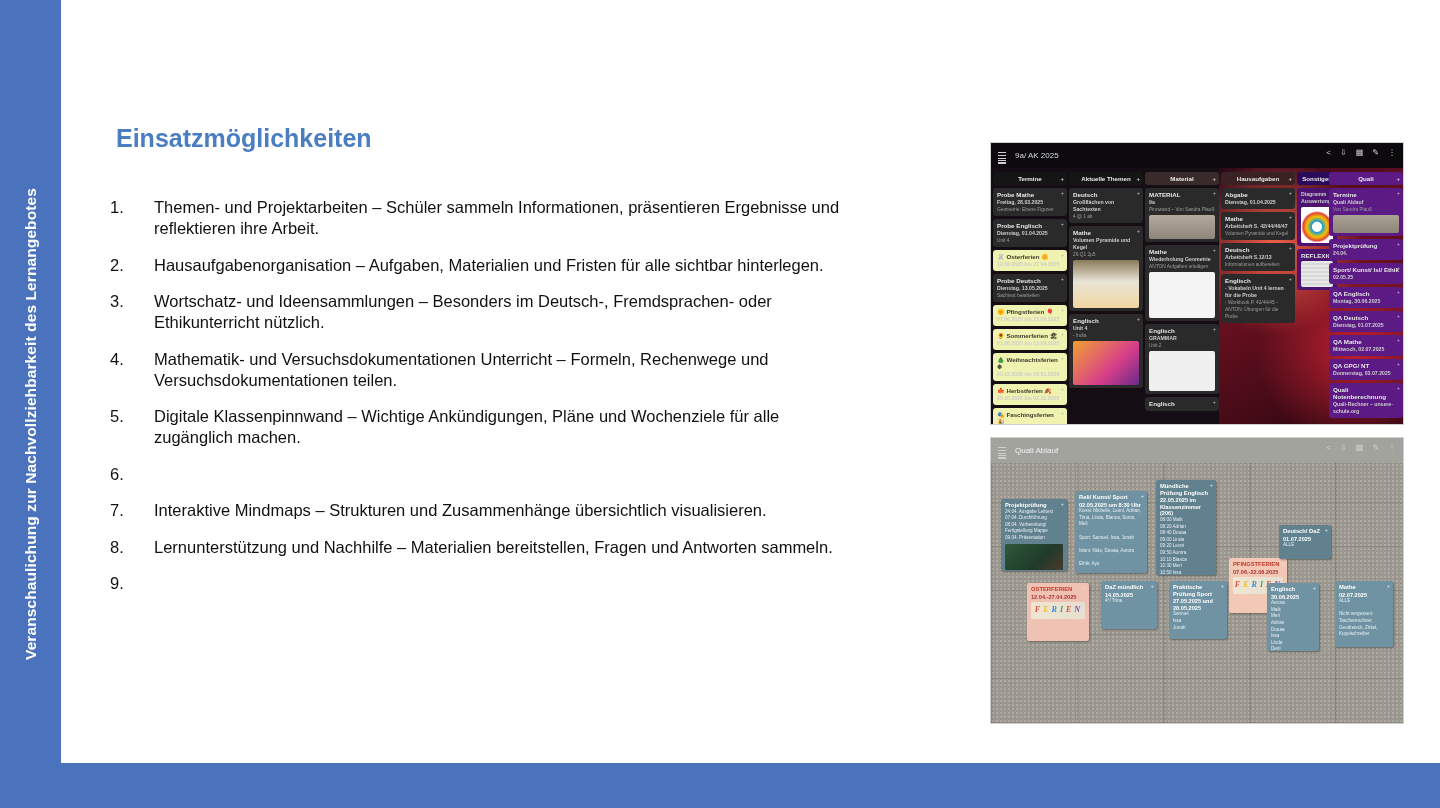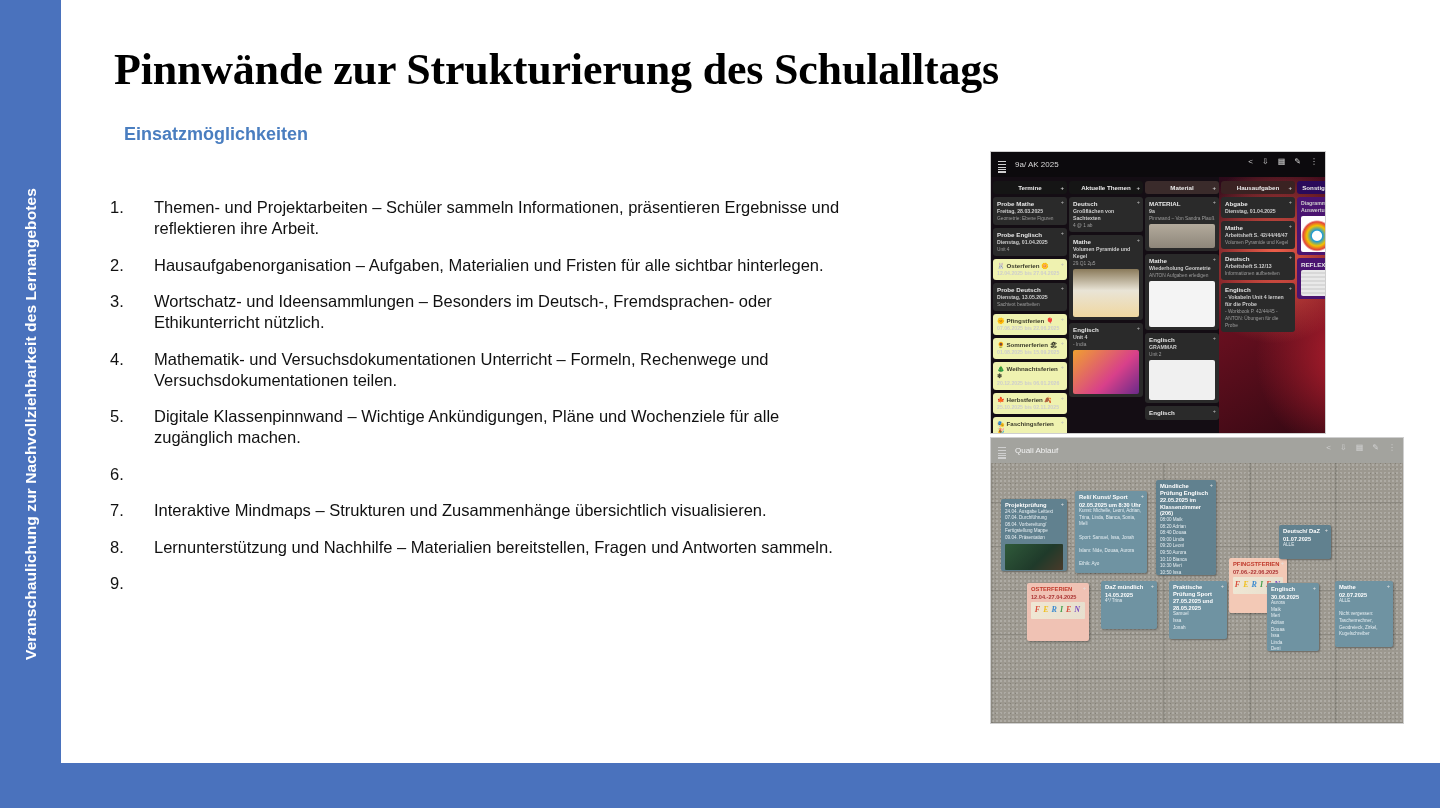--- a/index.html
+++ b/index.html
@@ -45,22 +45,22 @@
   
   .title {
     position: absolute; left: 114px; top: 44px;
     font-family: "Liberation Serif", "DejaVu Serif", serif;
     font-weight: bold;
     font-size: 44px;
     color: #000000;
     letter-spacing: -0.2px;
   }
   .subtitle {
-    position: absolute; left: 124px; top: 124px;
-    font-size: 18px;
+    position: absolute; left: 116px; top: 124px;
+    font-size: 25px;
     font-weight: bold;
     color: #4a7ec0;
   }
 
   
   .list {
     position: absolute; left: 110px; top: 197px; width: 730px;
   }
   .li { display: flex; margin-bottom: 15.5px; }
   .li-num {
@@ -70,21 +70,21 @@
   .li-txt {
     font-size: 16.5px; color: #111; line-height: 21px;
   }
 
   
   .board {
     position: absolute;
     overflow: hidden;
     border: 1px solid #cfcfcf;
   }
-  #board-top { left: 990px; top: 151px; width: 336px; height: 283px; background:#120c12; }
+  #board-top { left: 990px; top: 142px; width: 414px; height: 283px; background:#120c12; }
   #board-bottom { left: 990px; top: 437px; width: 414px; height: 287px; background:#9a9a96; }
 
   .bb-bar {
     position: relative; height: 25px; width: 100%;
     display: flex; align-items: center;
     font-size: 7.5px; color: #d8d8d8;
   }
   #board-top .bb-bar { background: #0c0a0d; }
   #board-bottom .bb-bar { background: #a3a39e; color:#f2f2f2; }
   .bb-ham { margin-left: 7px; margin-right: 9px; line-height: 0; }
@@ -172,21 +172,20 @@
 <div id="slide">
 
   <div class="white-panel"></div>
   <div class="blue-left"></div>
   <div class="blue-bottom"></div>
 
   <div class="side-label">
     <span>Veranschaulichung zur Nachvollziehbarkeit des Lernangebotes</span>
   </div>
 
-  <div class="title">Pinnwände zur Strukturierung des Schulalltags</div>
   <div class="subtitle">Einsatzmöglichkeiten</div>
 
   <div class="list" id="list">
       <div class="li">
         <div class="li-num">1.</div>
         <div class="li-txt">Themen- und Projektarbeiten – Schüler sammeln Informationen, präsentieren Ergebnisse und reflektieren ihre Arbeit.</div>
       </div>
       <div class="li">
         <div class="li-num">2.</div>
         <div class="li-txt">Hausaufgabenorganisation – Aufgaben, Materialien und Fristen für alle sichtbar hinterlegen.</div>

